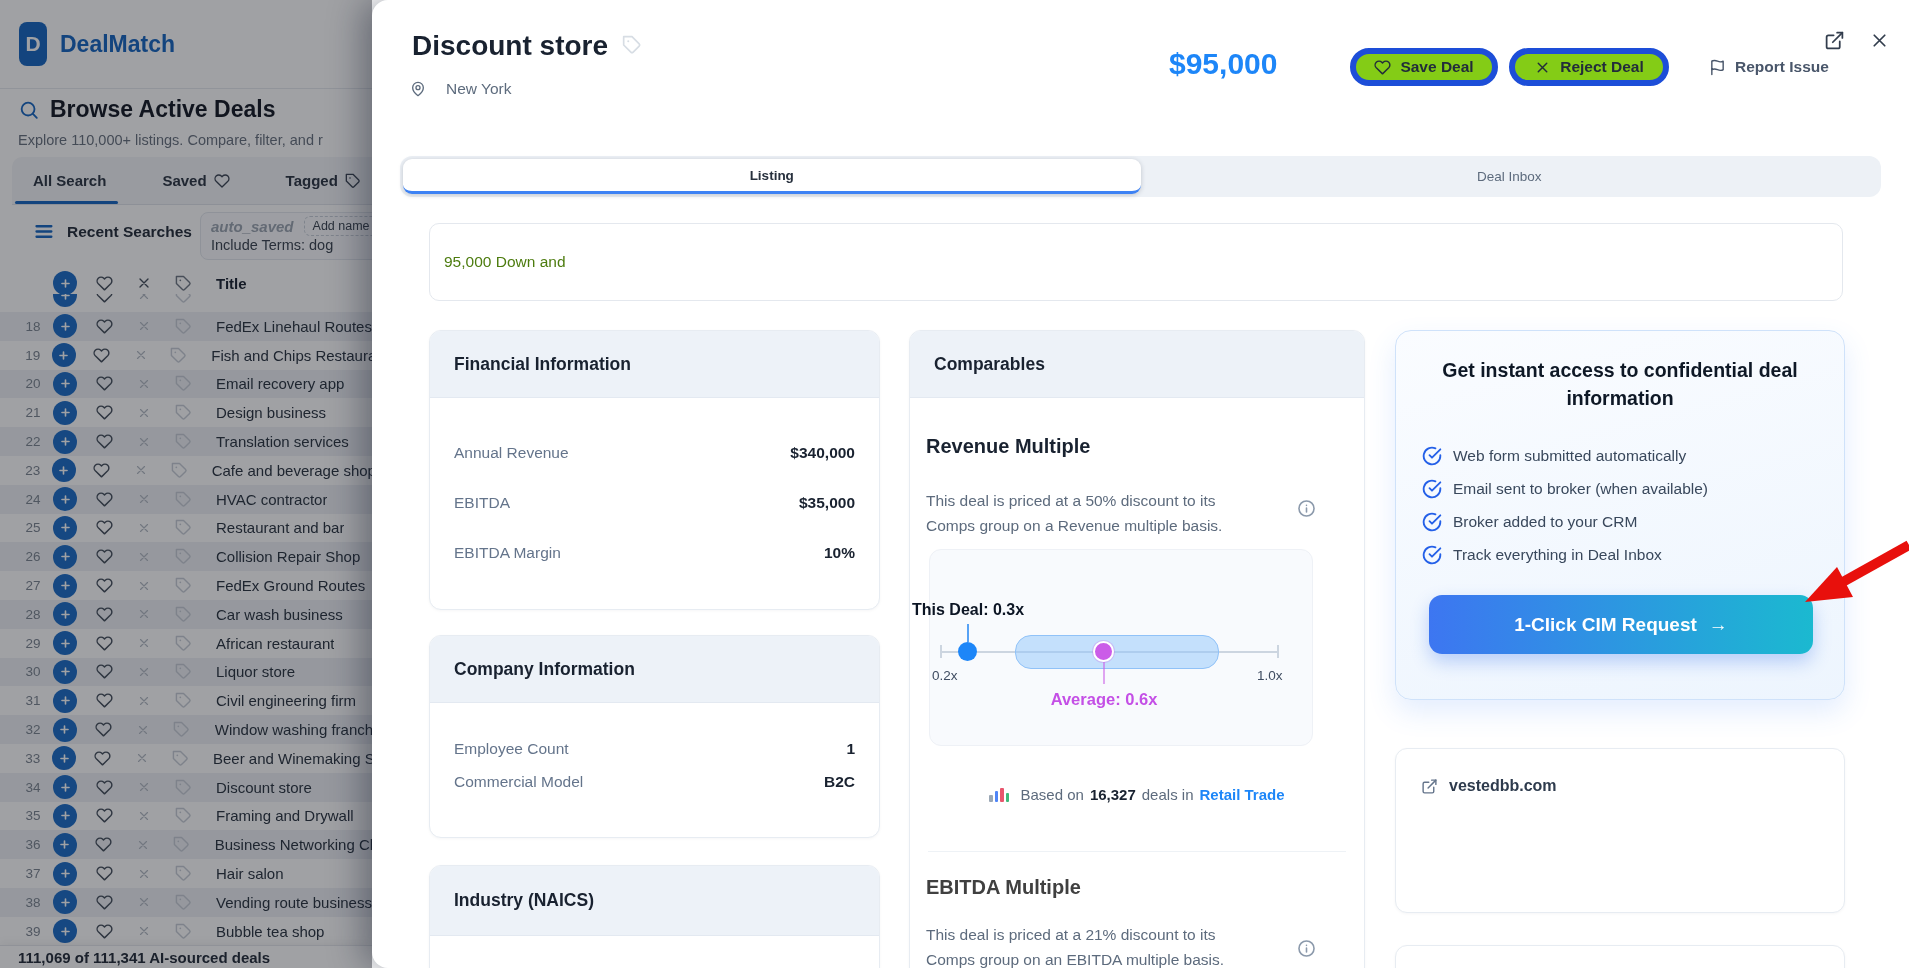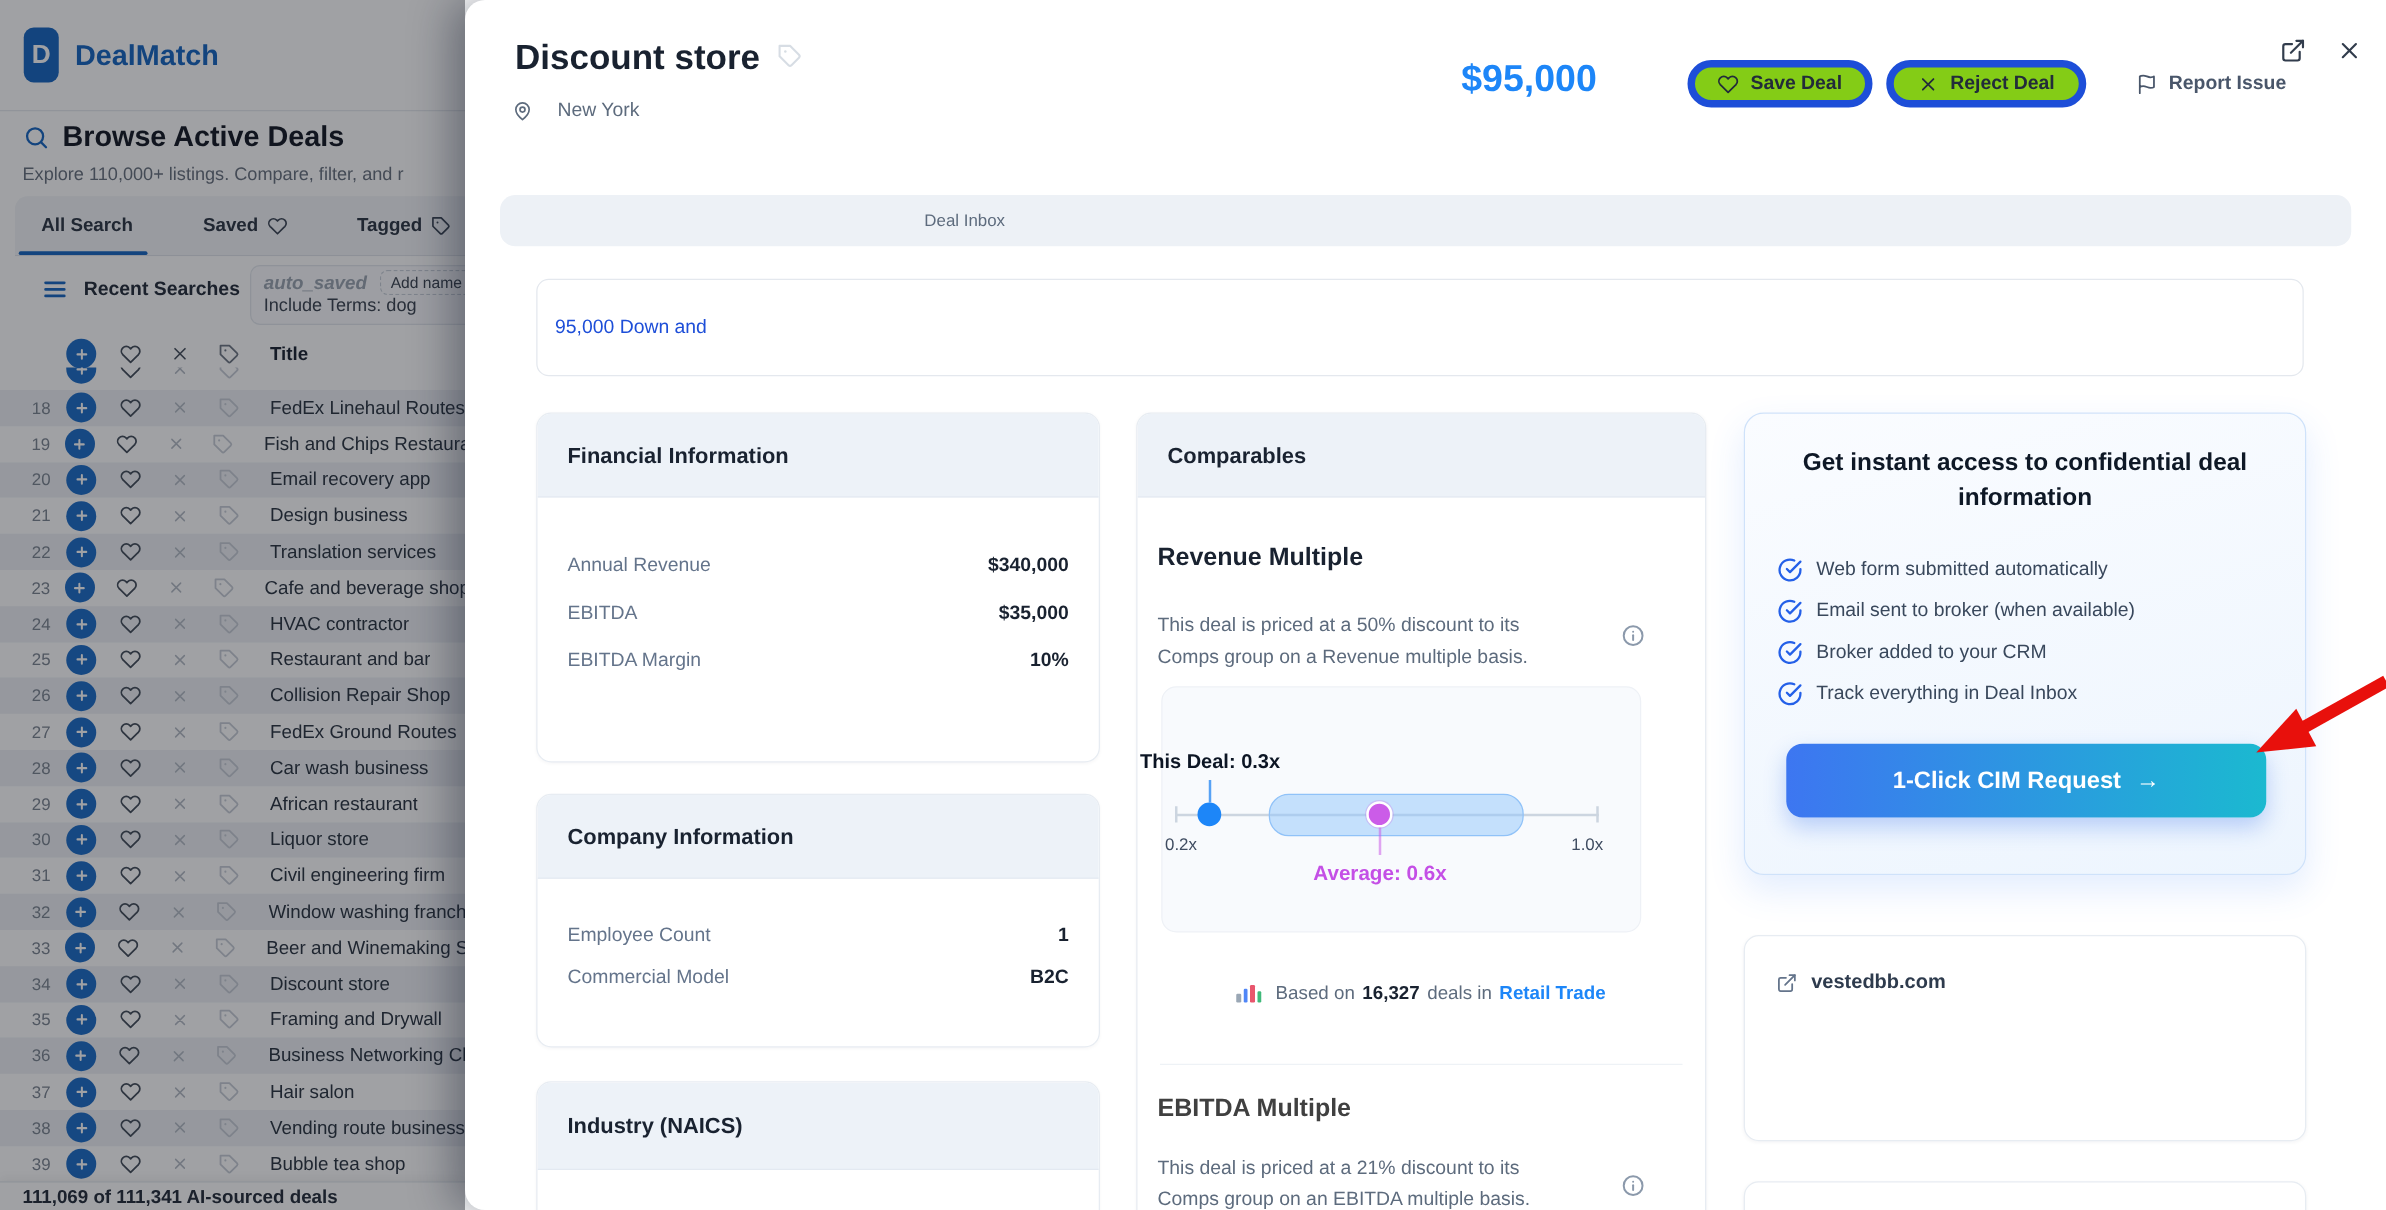--- a/index.html
+++ b/index.html
@@ -80,32 +80,32 @@
   .icon-btn{position:absolute;width:21px;height:21px;color:#323d4d;cursor:pointer;}
   .ext-btn{left:1452px;top:30px;}
   .close-btn{left:1497px;top:30px;}
   .tabbar{position:absolute;left:28px;top:156px;width:1481px;height:41px;background:#edf1f6;border-radius:12px;
           display:flex;padding:3px;box-sizing:border-box;}
   .tab-listing{width:50%;background:#fff;border-radius:9px;border-bottom:3px solid #3d82f4;
                box-shadow:0 1px 5px rgba(30,41,59,.22);display:flex;align-items:center;justify-content:center;
                font-size:13.5px;font-weight:600;color:#27303d;box-sizing:border-box;cursor:pointer;}
   .tab-inbox{width:50%;display:flex;align-items:center;justify-content:center;font-size:13.5px;color:#5d6b7d;cursor:pointer;}
   .note-card{position:absolute;left:57px;top:223px;width:1414px;height:78px;border:1px solid #e4e8ee;border-radius:10px;
-             display:flex;align-items:center;padding-left:14px;box-sizing:border-box;font-size:15.5px;color:#1d4ed8;}
+             display:flex;align-items:center;padding-left:14px;box-sizing:border-box;font-size:15.5px;color:#4d7c0f;}
 
   .col{position:absolute;top:330px;}
   .col1{left:57px;width:451px;}
   .col2{left:537px;width:456px;}
   .col3{left:1023px;width:450px;}
   .card{background:#fff;border:1px solid #e7ecf2;border-radius:12px;box-shadow:0 1px 3px rgba(16,24,40,.04);
         overflow:hidden;box-sizing:border-box;}
   .card-head{height:67px;background:#edf2f8;display:flex;align-items:center;padding-left:24px;
              font-size:17.5px;font-weight:700;color:#192230;border-bottom:1px solid #e3e9f1;box-sizing:border-box;}
   .fi{height:280px;}
-  .fi-rows{padding:46px 24px 0;display:flex;flex-direction:column;gap:20px;}
+  .fi-rows{padding:46px 24px 0;display:flex;flex-direction:column;gap:32px;}
   .kv{display:flex;justify-content:space-between;font-size:15.5px;}
   .kv .k{color:#64748b;}
   .kv .v{font-weight:700;color:#192230;}
   .ci{height:203px;margin-top:25px;}
   .ci-rows{padding:37px 24px 0;display:flex;flex-direction:column;gap:15px;}
   .ind{height:150px;margin-top:27px;}
   .ind .card-head{height:70px;}
 
   .comp{height:700px;position:relative;}
   .rm-head{position:absolute;left:16px;top:104px;font-size:20px;font-weight:700;color:#192230;}
@@ -1129,20 +1129,21 @@
           <path d="M18 13v6a2 2 0 0 1-2 2H5a2 2 0 0 1-2-2V8a2 2 0 0 1 2-2h6"></path>
         </svg>
       </span>
     <span class="icon-btn close-btn" data-icon="x">
         <svg viewBox="0 0 24 24" fill="none" stroke="currentColor" stroke-linecap="round" stroke-linejoin="round" stroke-width="2">
           <path d="M18 6 6 18M6 6l12 12"></path>
         </svg>
       </span>
 
     <div class="tabbar">
+      <div class="tab-listing">Listing</div>
       <div class="tab-inbox">Deal Inbox</div>
     </div>
 
     <div class="note-card">95,000 Down and</div>
 
     <div class="col col1">
       <div class="card fi">
         <div class="card-head">Financial Information</div>
         <div class="fi-rows" id="fi-rows">
             <div class="kv">

